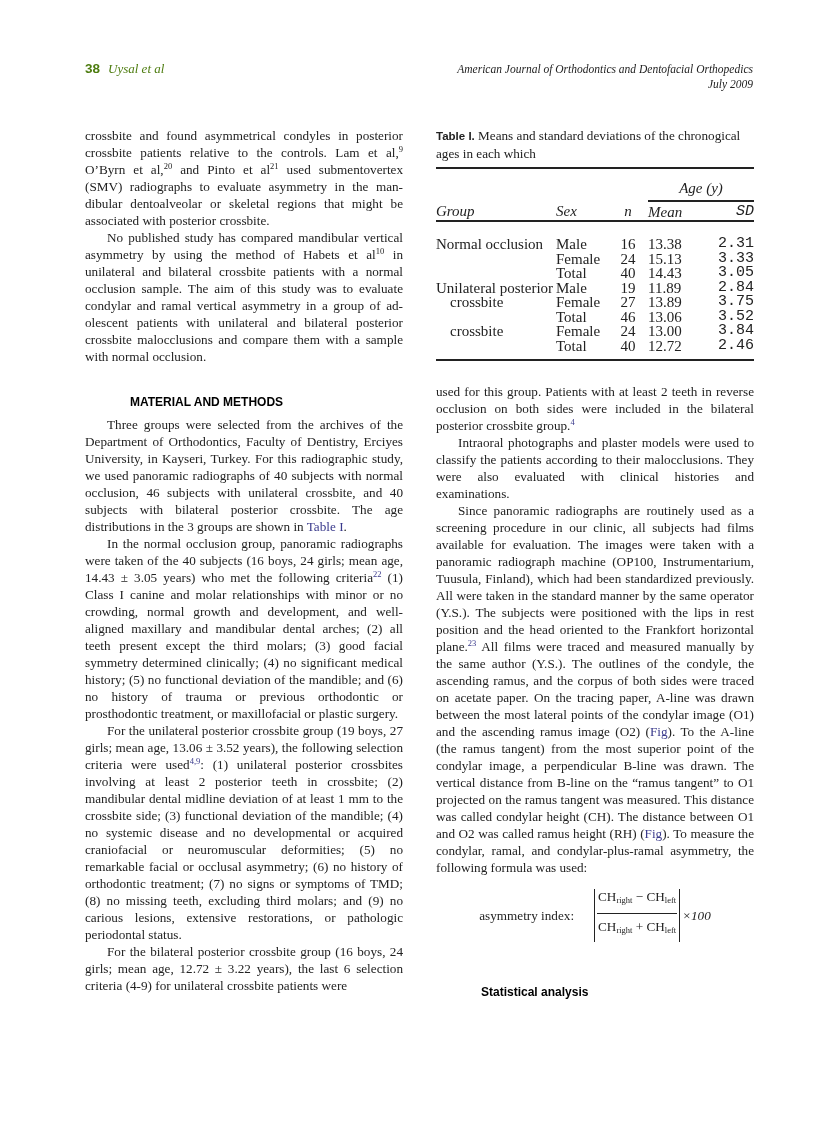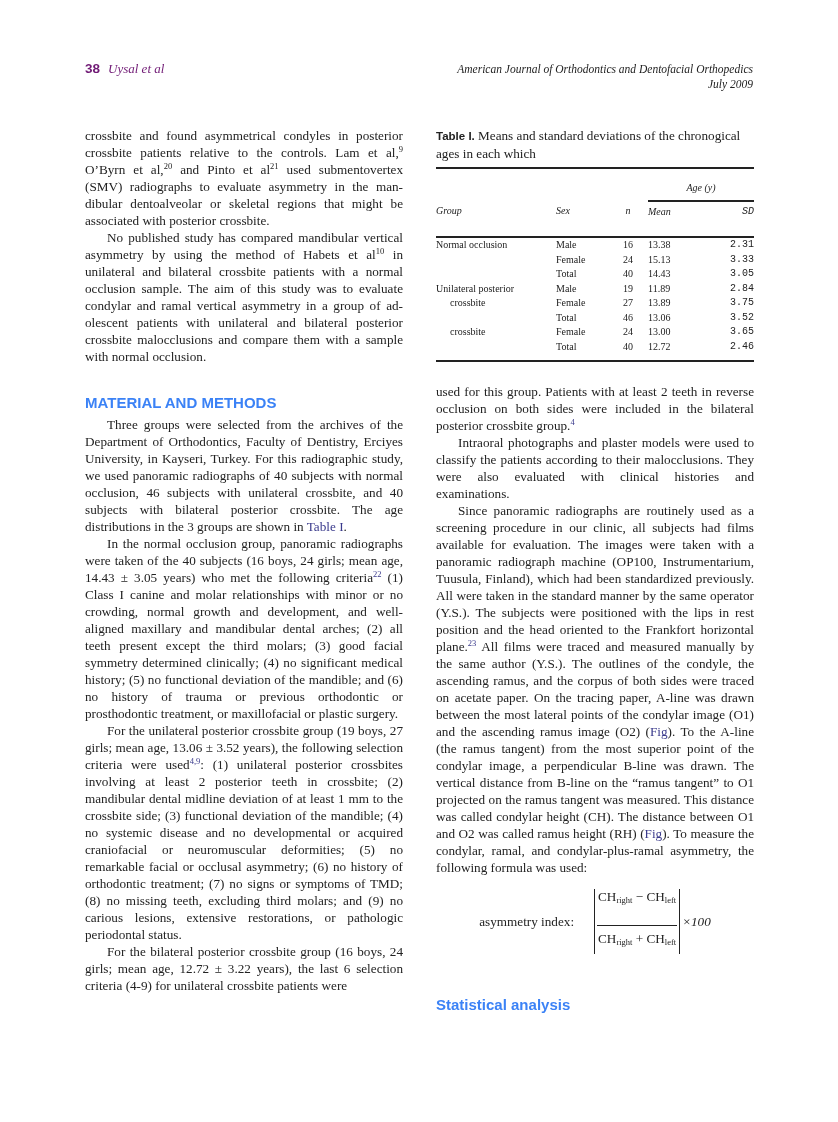--- a/index.html
+++ b/index.html
@@ -5,21 +5,21 @@
   * { margin: 0; padding: 0; box-sizing: border-box; }
   html, body { width: 838px; height: 1122px; background: #ffffff; }
   body {
     position: relative;
     font-family: "Liberation Serif", "DejaVu Serif", serif;
     color: #222;
     overflow: hidden;
   }
   .header-left {
     position: absolute; left: 85px; top: 61px;
-    font-size: 13px; color: #701a75;
+    font-size: 13px; color: #4d7c0f;
   }
   .header-left .pagenum {
     font-family: "Liberation Sans", sans-serif; font-weight: bold; font-size: 13.5px;
     margin-right: 8px;
   }
   .header-left .authors { font-style: italic; }
   .header-right {
     position: absolute; right: 85px; top: 62px; text-align: right;
     font-style: italic; font-size: 11.5px; line-height: 15px; color: #222;
   }
@@ -28,54 +28,54 @@
     font-size: 13.2px; line-height: 17px; text-align: justify;
   }
   .col-left { left: 85px; top: 127px; }
   .col-right { left: 436px; top: 383px; }
   .col p { text-indent: 22px; hyphens: manual; }
   .col p.noindent { text-indent: 0; }
   sup { font-size: 8.5px; line-height: 0; vertical-align: 5px; }
   .link { color: #3a3a8c; }
   .section-heading {
     font-family: "Liberation Sans", sans-serif; font-weight: bold;
-    font-size: 15px; color: #3b82f6; text-indent: 0;
+    font-size: 12px; color: #000000; text-indent: 0; margin-left: 45px;
   }
   .h-methods { margin-top: 29px; margin-bottom: 5px; }
   .h-stat { margin-top: 42px; margin-bottom: 7px; }
 
   .table-block { position: absolute; left: 436px; top: 127px; width: 318px; }
   .table-caption { font-size: 13.2px; line-height: 17px; padding-bottom: 5px; }
   .table-caption .label { font-family: "Liberation Sans", sans-serif; font-weight: bold; font-size: 11.5px; }
-  table.data { width: 100%; border-collapse: collapse; font-size: 10px; line-height: 14.5px; border-top: 2px solid #222; border-bottom: 2px solid #222; }
+  table.data { width: 100%; border-collapse: collapse; font-size: 15px; line-height: 14.5px; border-top: 2px solid #222; border-bottom: 2px solid #222; }
   table.data th { font-style: italic; font-weight: normal; text-align: left; }
   table.data thead tr.top th { padding-top: 12px; padding-bottom: 4px; }
   table.data thead tr.age th.age { text-align: center; }
-  table.data thead tr.cols th { border-top: none; padding-top: 3px; padding-bottom: 17px; border-bottom: 2px solid #222; }
+  table.data thead tr.cols th { border-top: none; padding-top: 3px; padding-bottom: 1px; border-bottom: 2px solid #222; }
   table.data thead tr.cols th.mean-h { border-top: 2px solid #222; }
   table.data thead tr.cols th.sd-h { border-top: 2px solid #222; text-align: right; }
   table.data td { vertical-align: top; padding: 0; }
-  table.data tbody tr:first-child td { padding-top: 0; }
+  table.data tbody tr:first-child td { padding-top: 15px; }
   table.data tbody tr:last-child td { padding-bottom: 6px; }
   .c-group { width: 120px; }
   .c-sex { width: 52px; }
   .c-n { width: 40px; text-align: center; }
   .c-mean { width: 62px; }
   .c-sd { text-align: right; font-family: Liberation Mono, monospace; }
   .group-cont { padding-left: 14px !important; }
 
   .formula-row {
     display: flex; align-items: center; justify-content: center;
     margin: 13px 0 0 0; font-size: 13.2px;
   }
   .formula-row .fl { margin-right: 20px; }
   .frac-wrap { display: flex; align-items: center; }
   .abs { border-left: 1px solid #222; border-right: 1px solid #222; padding: 0 2px; }
   .frac { display: flex; flex-direction: column; align-items: center; }
-  .frac .num { border-bottom: 1px solid #222; padding: 0 1px 17px; line-height: 16px; }
+  .frac .num { border-bottom: 1px solid #222; padding: 0 1px 5px; line-height: 16px; }
   .frac .den { padding: 1px 1px 0; line-height: 24px; }
   .sub { font-size: 8.5px; vertical-align: -2px; }
   .times { margin-left: 2px; font-style: italic; }
 </style>
 </head>
 <body>
 
 <div class="header-left">
   <span class="pagenum">38</span><span class="authors">Uysal et al</span>
 </div>
@@ -155,21 +155,21 @@
         <td class="c-sex">Total</td>
         <td class="c-n">46</td>
         <td class="c-mean">13.06</td>
         <td class="c-sd">3.52</td>
       </tr>
       <tr>
         <td class="c-group group-cont">crossbite</td>
         <td class="c-sex">Female</td>
         <td class="c-n">24</td>
         <td class="c-mean">13.00</td>
-        <td class="c-sd">3.65</td>
+        <td class="c-sd">3.84</td>
       </tr>
       <tr>
         <td class="c-group"></td>
         <td class="c-sex">Total</td>
         <td class="c-n">40</td>
         <td class="c-mean">12.72</td>
         <td class="c-sd">2.46</td>
       </tr>
     </tbody>
   </table>

